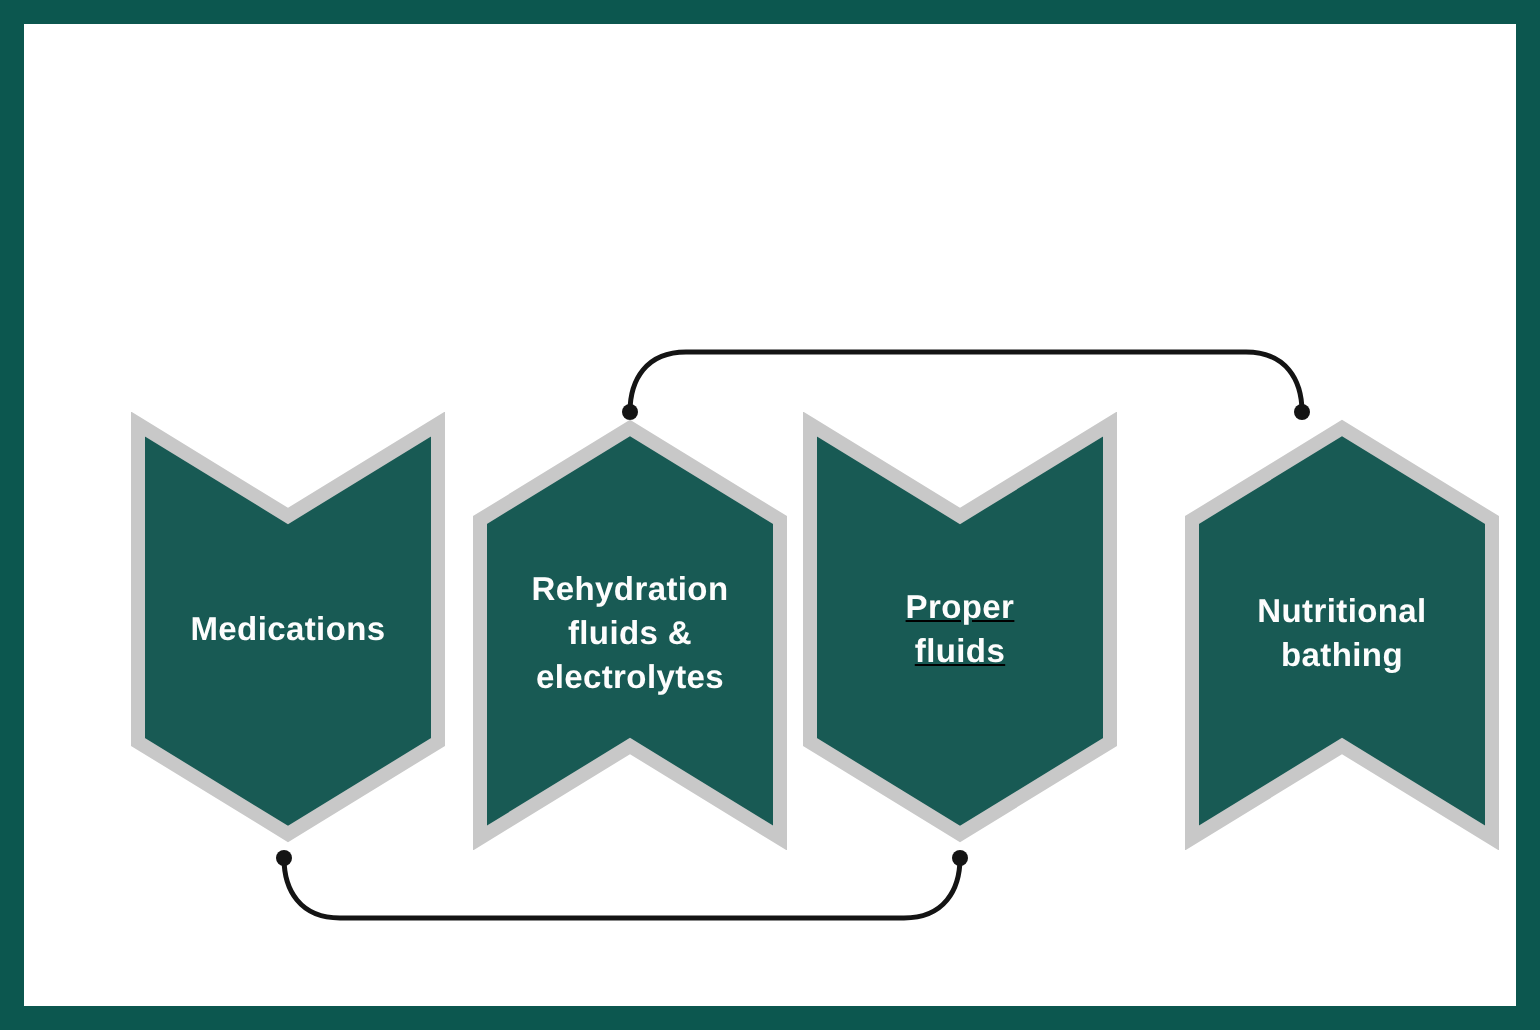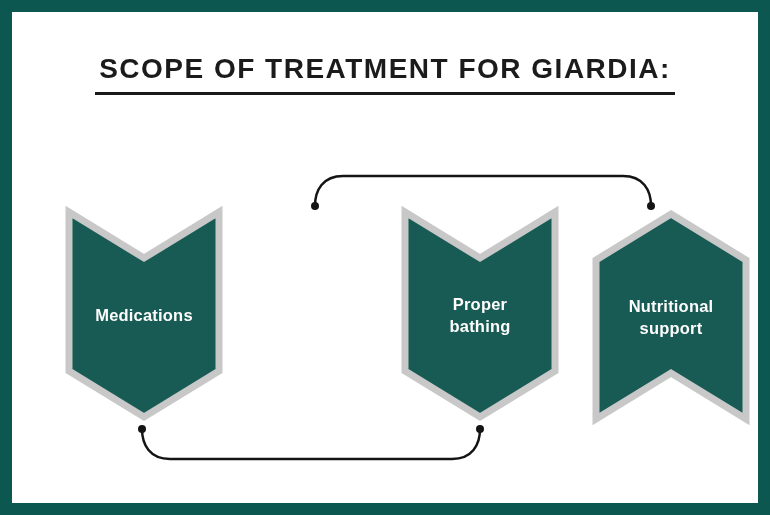--- a/index.html
+++ b/index.html
@@ -83,64 +83,71 @@
     color: var(--step-text, #fdfdfd);
     font-size: 16.5px;
     font-weight: bold;
     letter-spacing: 0.2px;
     line-height: 22px;
   }
   .step-label span { display: block; }
   
   .pos-0 { left: 57px;  top: 200px; }
   .pos-1 { left: 228px; top: 202px; }
-  .pos-2 { left: 393px; top: 200px; }
+  .pos-2 { left: 393px; top: 200px; text-decoration: underline; }
   .pos-3 { left: 584px; top: 202px; }
 </style>
 </head>
 <body>
 
 <div class="canvas">
   <div class="frame-line"></div>
 
-  <div class="title-wrap">
-    <h1 class="title">SCOPE OF TREATMENT FOR GIARDIA:</h1>
-  </div>
 
   <svg class="connectors" width="770" height="515" viewBox="0 0 770 515">
     <path class="connector-path" d="M303,194 C303,178 311,164 331,164 L611,164 C631,164 639,178 639,194"></path>
     <circle class="connector-dot" cx="303" cy="194" r="4"></circle>
     <circle class="connector-dot" cx="639" cy="194" r="4"></circle>
     <path class="connector-path" d="M130,417 C130,433 138,447 158,447 L440,447 C460,447 468,433 468,417"></path>
     <circle class="connector-dot" cx="130" cy="417" r="4"></circle>
     <circle class="connector-dot" cx="468" cy="417" r="4"></circle>
   </svg>
 
   <div class="step pos-0">
     <svg width="162" height="217" viewBox="-6 -6 162 217">
       <path class="chev-shape" d="M0,0 L75,46 L150,0 L150,159 L75,205 L0,159 Z"></path>
     </svg>
     <div class="step-label">
       <span>Medications</span>
     </div>
   </div>
 
+  <div class="step pos-1">
+    <svg width="162" height="217" viewBox="-6 -6 162 217">
+      <path class="chev-shape" d="M75,0 L150,46 L150,205 L75,159 L0,205 L0,46 Z"></path>
+    </svg>
+    <div class="step-label">
+      <span>Rehydration</span>
+      <span>fluids &amp;</span>
+      <span>electrolytes</span>
+    </div>
+  </div>
 
   <div class="step pos-2">
     <svg width="162" height="217" viewBox="-6 -6 162 217">
       <path class="chev-shape" d="M0,0 L75,46 L150,0 L150,159 L75,205 L0,159 Z"></path>
     </svg>
     <div class="step-label">
       <span>Proper</span>
-      <span>bathing</span>
+      <span>fluids</span>
     </div>
   </div>
 
   <div class="step pos-3">
     <svg width="162" height="217" viewBox="-6 -6 162 217">
       <path class="chev-shape" d="M75,0 L150,46 L150,205 L75,159 L0,205 L0,46 Z"></path>
     </svg>
     <div class="step-label">
       <span>Nutritional</span>
-      <span>support</span>
+      <span>bathing</span>
     </div>
   </div>
 </div>
 
 </body></html>

